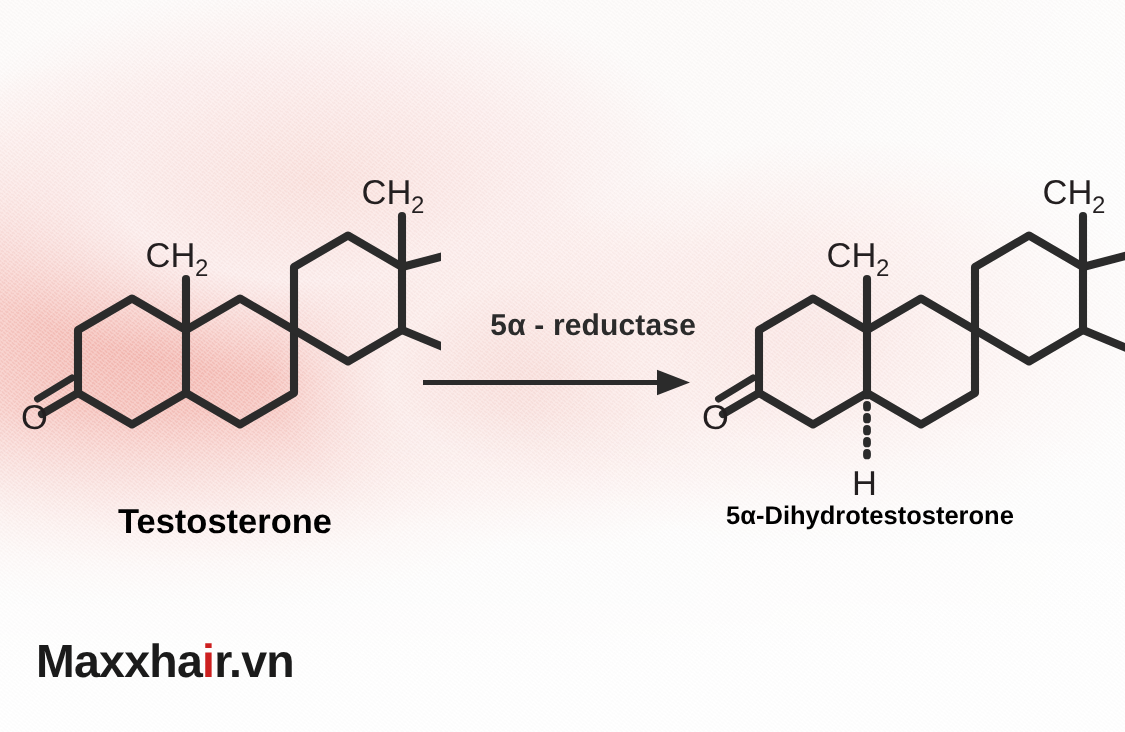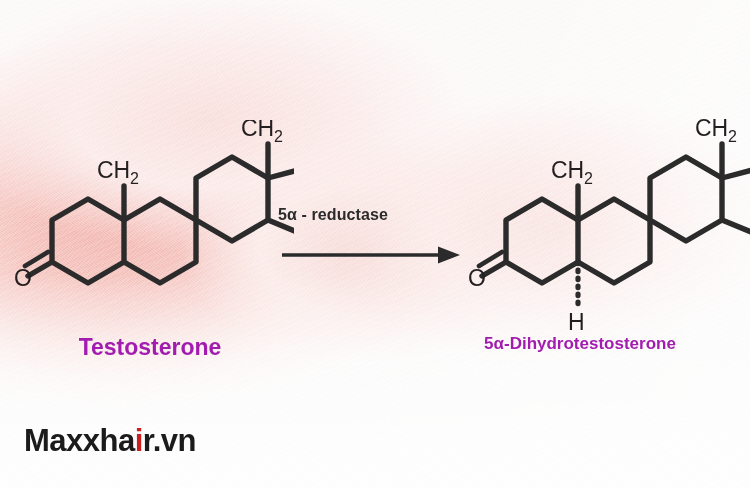--- a/index.html
+++ b/index.html
@@ -128,40 +128,40 @@
     left: 278px;
     top: 206px;
     width: 186px;
     height: 72px;
   }
   #enzyme-label {
     position: absolute;
     left: 0;
     top: 0;
     width: 186px;
-    text-align: left;
-    font-family: "Liberation Sans", sans-serif;
-    font-size: 16px;
+    text-align: right;
+    font-family: "Liberation Sans", sans-serif;
+    font-size: 20px;
     font-weight: 700;
     color: #2b2b2b;
     letter-spacing: 0.1px;
     white-space: nowrap;
   }
   #arrow-svg {
     position: absolute;
     left: 2px;
     top: 38px;
   }
 
   
   .compound-caption {
     position: absolute;
     font-family: "Liberation Sans", sans-serif;
     font-weight: 700;
-    color: #a21caf;
+    color: #000000;
     white-space: nowrap;
   }
   #caption-testosterone {
     left: 0; top: 334px;
     width: 300px;
     text-align: center;
     font-size: 23px;
   }
   #caption-dht {
     left: 420px; top: 334px;

